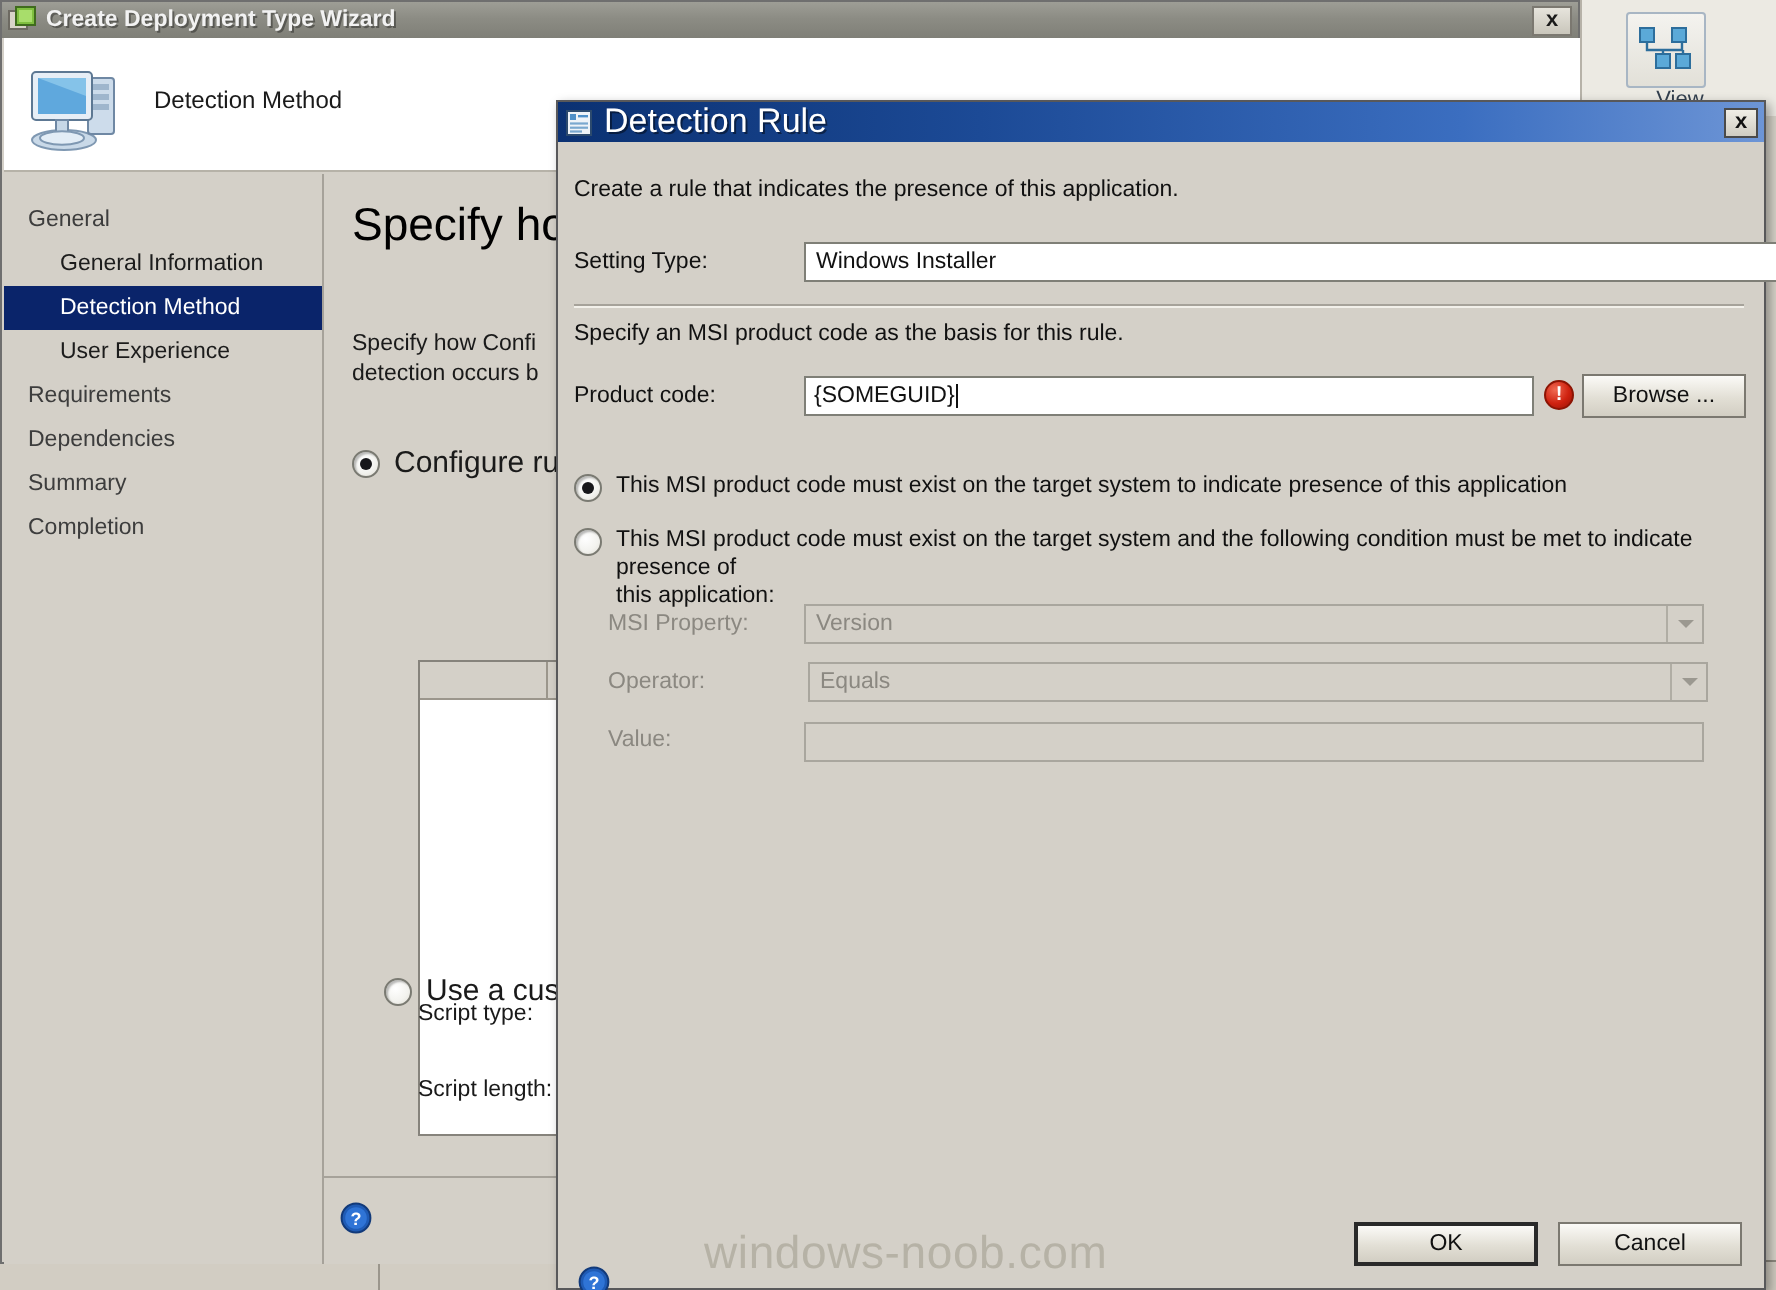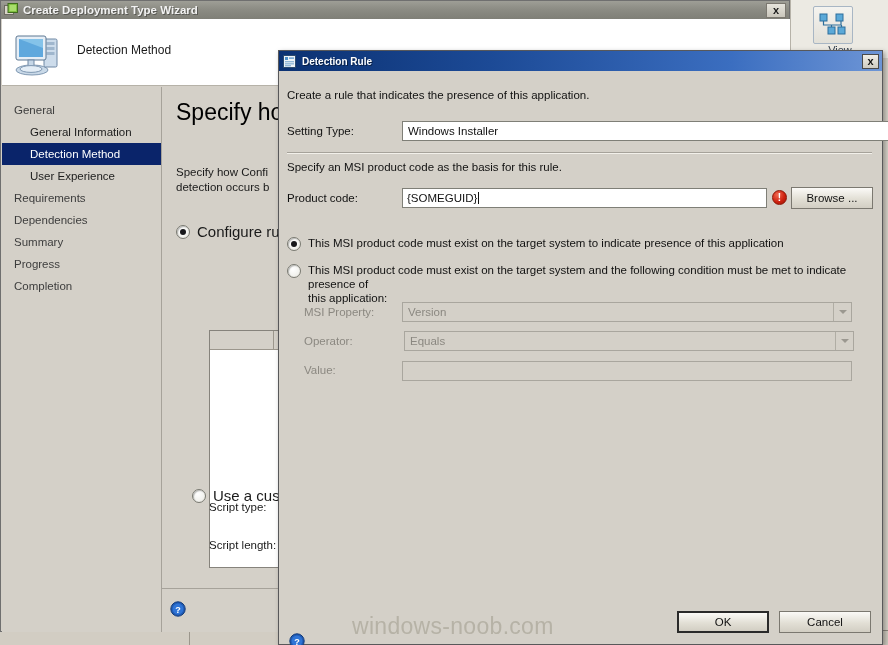--- a/index.html
+++ b/index.html
@@ -179,21 +179,21 @@
   }
   .dlg-titlebar {
     position: absolute; left: 0; top: 0; width: 100%; height: 20px;
     background: linear-gradient(to right, #0b3172 0%, #1c4a96 35%, #3b6ec0 75%, #6d95d6 100%);
     display: flex; align-items: center;
   }
   .dlg-title-icon {
     width: 13px; height: 13px; margin-left: 4px; margin-right: 6px; position: relative; flex: none;
   }
   .dlg-title-text {
-    color: #ffffff; font-weight: bold; font-size: 10px; flex: 1;
+    color: #ffffff; font-weight: normal; font-size: 17px; flex: 1;
     text-shadow: 1px 1px 0 rgba(0,0,0,.45);
   }
   .dlg-close {
     width: 17px; height: 15px; margin-right: 3px; flex: none;
     background: linear-gradient(#f0eee6,#cfccc2);
     border: 1px solid #4a4a4a;
     box-sizing: border-box;
     display: flex; align-items: center; justify-content: center;
     font-size: 11px; font-weight: bold; color: #111; line-height: 1;
   }
@@ -334,21 +334,20 @@
     </div>
 
     <div class="wizard-nav">
       <div class="nav-item">General</div>
       <div class="nav-item sub">General Information</div>
       <div class="nav-item sub selected">Detection Method</div>
       <div class="nav-item sub">User Experience</div>
       <div class="nav-item">Requirements</div>
       <div class="nav-item">Dependencies</div>
       <div class="nav-item">Summary</div>
-      <div class="nav-item">Progress</div>
       <div class="nav-item">Completion</div>
     </div>
 
     <div class="wizard-content">
       <div class="wz-pagetitle">Specify how t</div>
       <div class="wz-desc">Specify how Confi</div>
       <div class="wz-desc" style="top:93px;">detection occurs b</div>
 
       <div class="wz-radio-row" style="top:136px;">
         <span class="radio on"></span>

